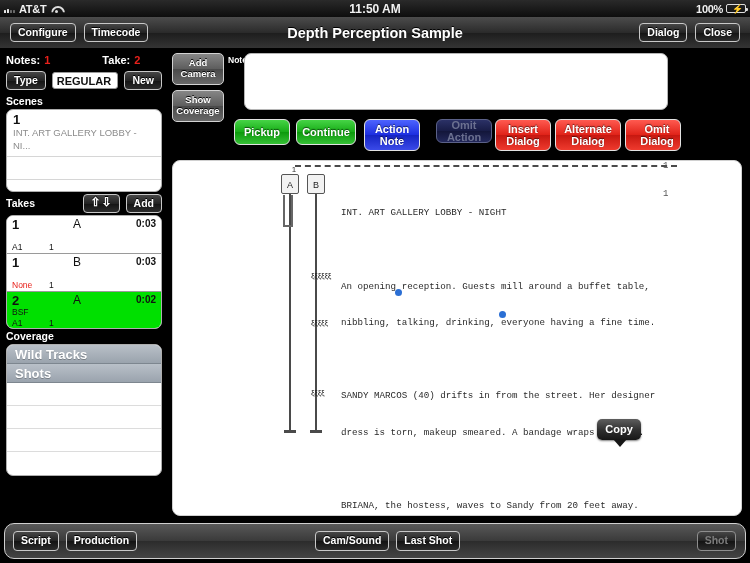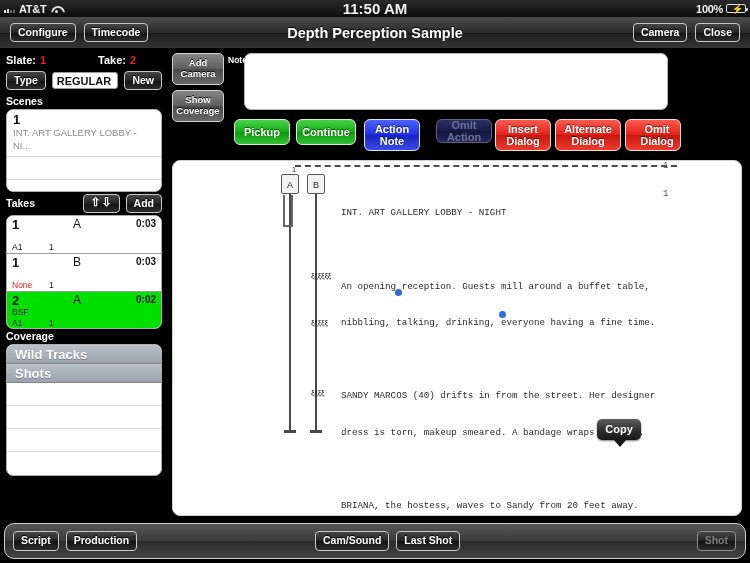--- a/index.html
+++ b/index.html
@@ -12,21 +12,21 @@
   #app { position: relative; width: 750px; height: 563px; background: #000; }
 
   
   .statusbar {
     position: absolute; left: 0; top: 0; width: 750px; height: 17px;
     background: linear-gradient(#2a2a2a, #0d0d0d);
     color: #f0f0f0; font-size: 11px; font-weight: bold;
     display: flex; align-items: center;
   }
   .sb-left { display: flex; align-items: center; gap: 4px; padding-left: 4px; }
-  .sb-center { position: absolute; left: 0; right: 0; text-align: center; font-size: 15px; }
+  .sb-center { position: absolute; left: 0; right: 0; text-align: center; font-size: 12px; }
   .sb-right { position: absolute; right: 4px; display: flex; align-items: center; gap: 3px; }
   .bars { display: flex; align-items: flex-end; gap: 1px; height: 9px; }
   .bars i { display: block; width: 2px; background: #e8e8e8; border-radius: 0.5px; }
   .bars i:nth-child(1){height:3px} .bars i:nth-child(2){height:4px}
   .bars i:nth-child(3){height:3px;background:#6a6a6a} .bars i:nth-child(4){height:3px;background:#6a6a6a}
   .carrier { font-size: 11px; letter-spacing: -0.3px; }
   .wifi { position: relative; width: 12px; height: 10px; }
   .wifi::before{ content:""; position:absolute; left:1px; top:2px; width:10px;height:10px;
     border:2px solid #ddd; border-radius:50%; clip-path: polygon(0 0,100% 0,100% 48%,0 48%); }
   .wifi::after{ content:""; position:absolute; left:4.5px; top:6px; width:3px;height:3px;
@@ -218,29 +218,29 @@
     </div>
   </div>
 
   <div class="navbar">
     <div class="nav-left">
       <div class="btn">Configure</div>
       <div class="btn">Timecode</div>
     </div>
     <div class="navtitle">Depth Perception Sample</div>
     <div class="nav-right">
-      <div class="btn">Camera</div>
+      <div class="btn">Dialog</div>
       <div class="btn">Close</div>
     </div>
   </div>
 
   <div class="leftpanel">
 
     <div class="slaterow">
-      <span>Slate:</span>
+      <span>Notes:</span>
       <span class="num">1</span>
       <span class="sp1"></span>
       <span>Take:</span>
       <span class="num">2</span>
     </div>
 
     <div class="typerow">
       <div class="btn">Type</div>
       <div class="typefield">REGULAR</div>
       <div class="btn">New</div>

